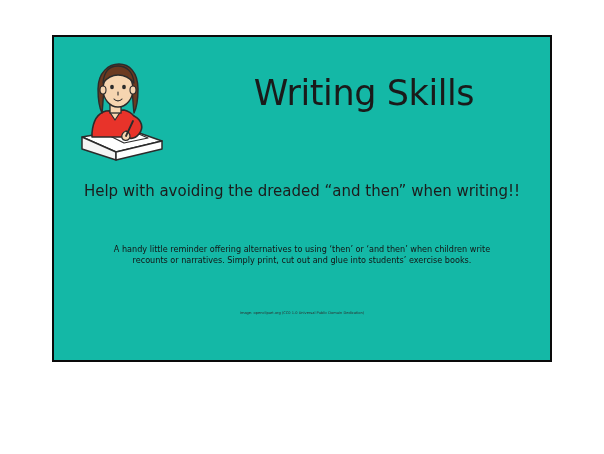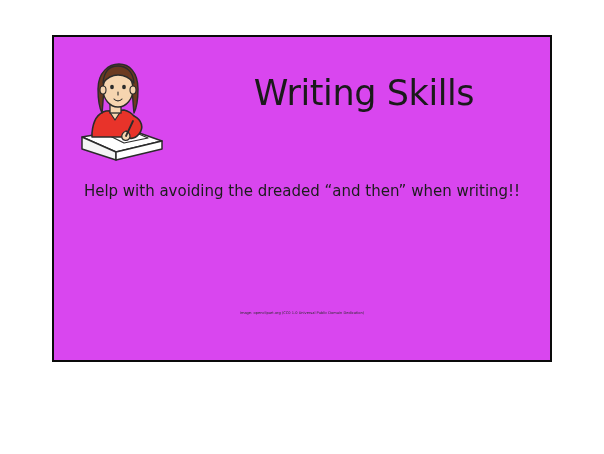--- a/index.html
+++ b/index.html
@@ -18,21 +18,21 @@
 
   
   #slide-frame {
     position: absolute;
     left: 52px;
     top: 35px;
     width: 500px;
     height: 327px;
     box-sizing: border-box;
     border: 2px solid #0a0a0a;
-    background: #d946ef;
+    background: #14b8a6;
   }
 
   
   #header-row {
     position: absolute;
     left: 0;
     top: 0;
     width: 100%;
     height: 130px;
   }
@@ -149,16 +149,17 @@
 
         <path d="M38,40 C40,42.5 44,42.5 46,40" stroke="#2b2b2b" stroke-width="1.1" fill="none" stroke-linecap="round"></path>
       </svg>
     </div>
 
     <div id="slide-title">Writing Skills</div>
   </div>
 
   <div id="slide-subtitle">Help with avoiding the dreaded “and then” when writing!!</div>
 
+  <div id="slide-body">A handy little  reminder offering alternatives to using ‘then’ or ‘and then’ when children write recounts or narratives.  Simply print, cut out and glue into students’ exercise books.</div>
 
   <div id="image-credit">Image:  openclipart.org (CC0 1.0 Universal Public Domain Dedication)</div>
 
 </div>
 
 </body></html>

